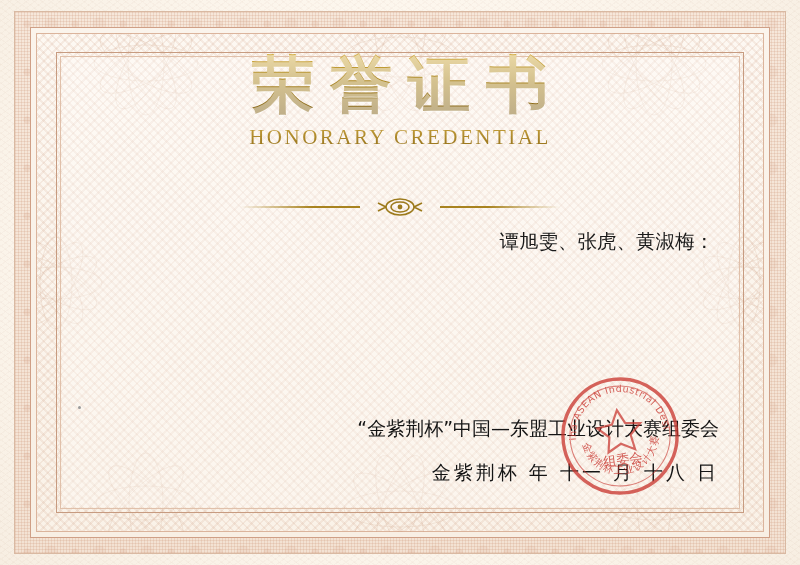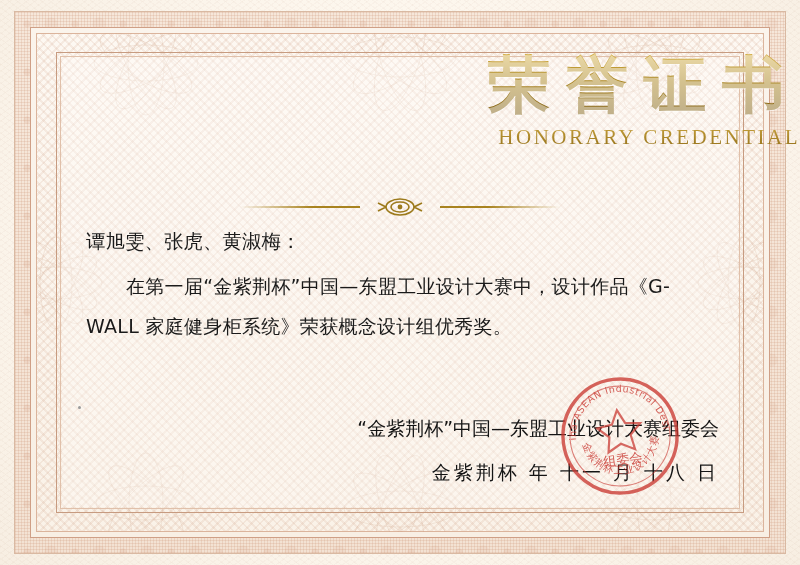--- a/index.html
+++ b/index.html
@@ -100,21 +100,21 @@
   .content-area {
     position: absolute;
     left: 62px; top: 58px; right: 62px; bottom: 58px;
     background: rgba(255,253,248,0.35);
   }
 
   
   .title-block {
     position: absolute;
     left: 0; right: 0; top: 52px;
-    text-align: right;
+    text-align: center;
   }
   .title-cn {
     font-family: "DejaVu Serif", "Liberation Serif", serif;
     font-size: 62px;
     letter-spacing: 16px;
     font-weight: bold;
     line-height: 1.05;
     color: #8a6a21;
     background: linear-gradient(180deg, #d8b44e 0%, #a9841f 45%, #7d5c12 100%);
     -webkit-background-clip: text;
@@ -160,20 +160,21 @@
   
   .body-text {
     position: absolute;
     left: 86px;
     right: 86px;
     top: 222px;
     font-family: "DejaVu Sans", "Liberation Sans", sans-serif;
     color: #1a1a1a;
     font-size: 19px;
     line-height: 40px;
+    text-align: right;
   }
   .salutation {
     font-size: 19.5px;
     margin-bottom: 4px;
   }
   .para {
     text-indent: 40px;
     font-size: 19px;
     letter-spacing: 0.3px;
   }
@@ -313,21 +314,20 @@
         <path d="M30 6 C25 6 21 8 21 11 C21 14 25 16 30 16 C35 16 39 14 39 11 C39 8 35 6 30 6 Z"></path>
         <path d="M16 11 L8 7 M16 11 L8 15 M44 11 L52 7 M44 11 L52 15"></path>
       </g>
       <circle cx="30" cy="11" r="2.4" fill="#9c7a1b"></circle>
     </svg>
     <div class="divider-line right"></div>
   </div>
 
   <div class="body-text">
     <div class="salutation">谭旭雯、张虎、黄淑梅：</div>
-    <div class="para">在第一届“金紫荆杯”中国—东盟工业设计大赛中，设计作品《G-WALL 家庭健身柜系统》荣获概念设计组优秀奖。</div>
   </div>
 
   <div class="dot-left"></div>
 
   <div class="sign-block">
     <div>“金紫荆杯”中国—东盟工业设计大赛组委会</div>
     <div class="sign-date">金紫荆杯 年 十一 月 十八 日</div>
   </div>
 
   <svg class="seal" viewBox="0 0 128 128">

